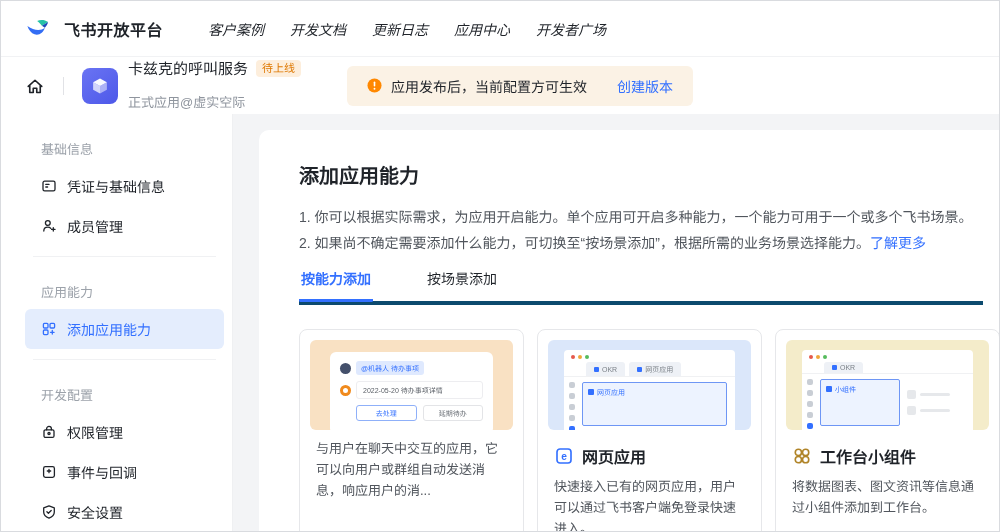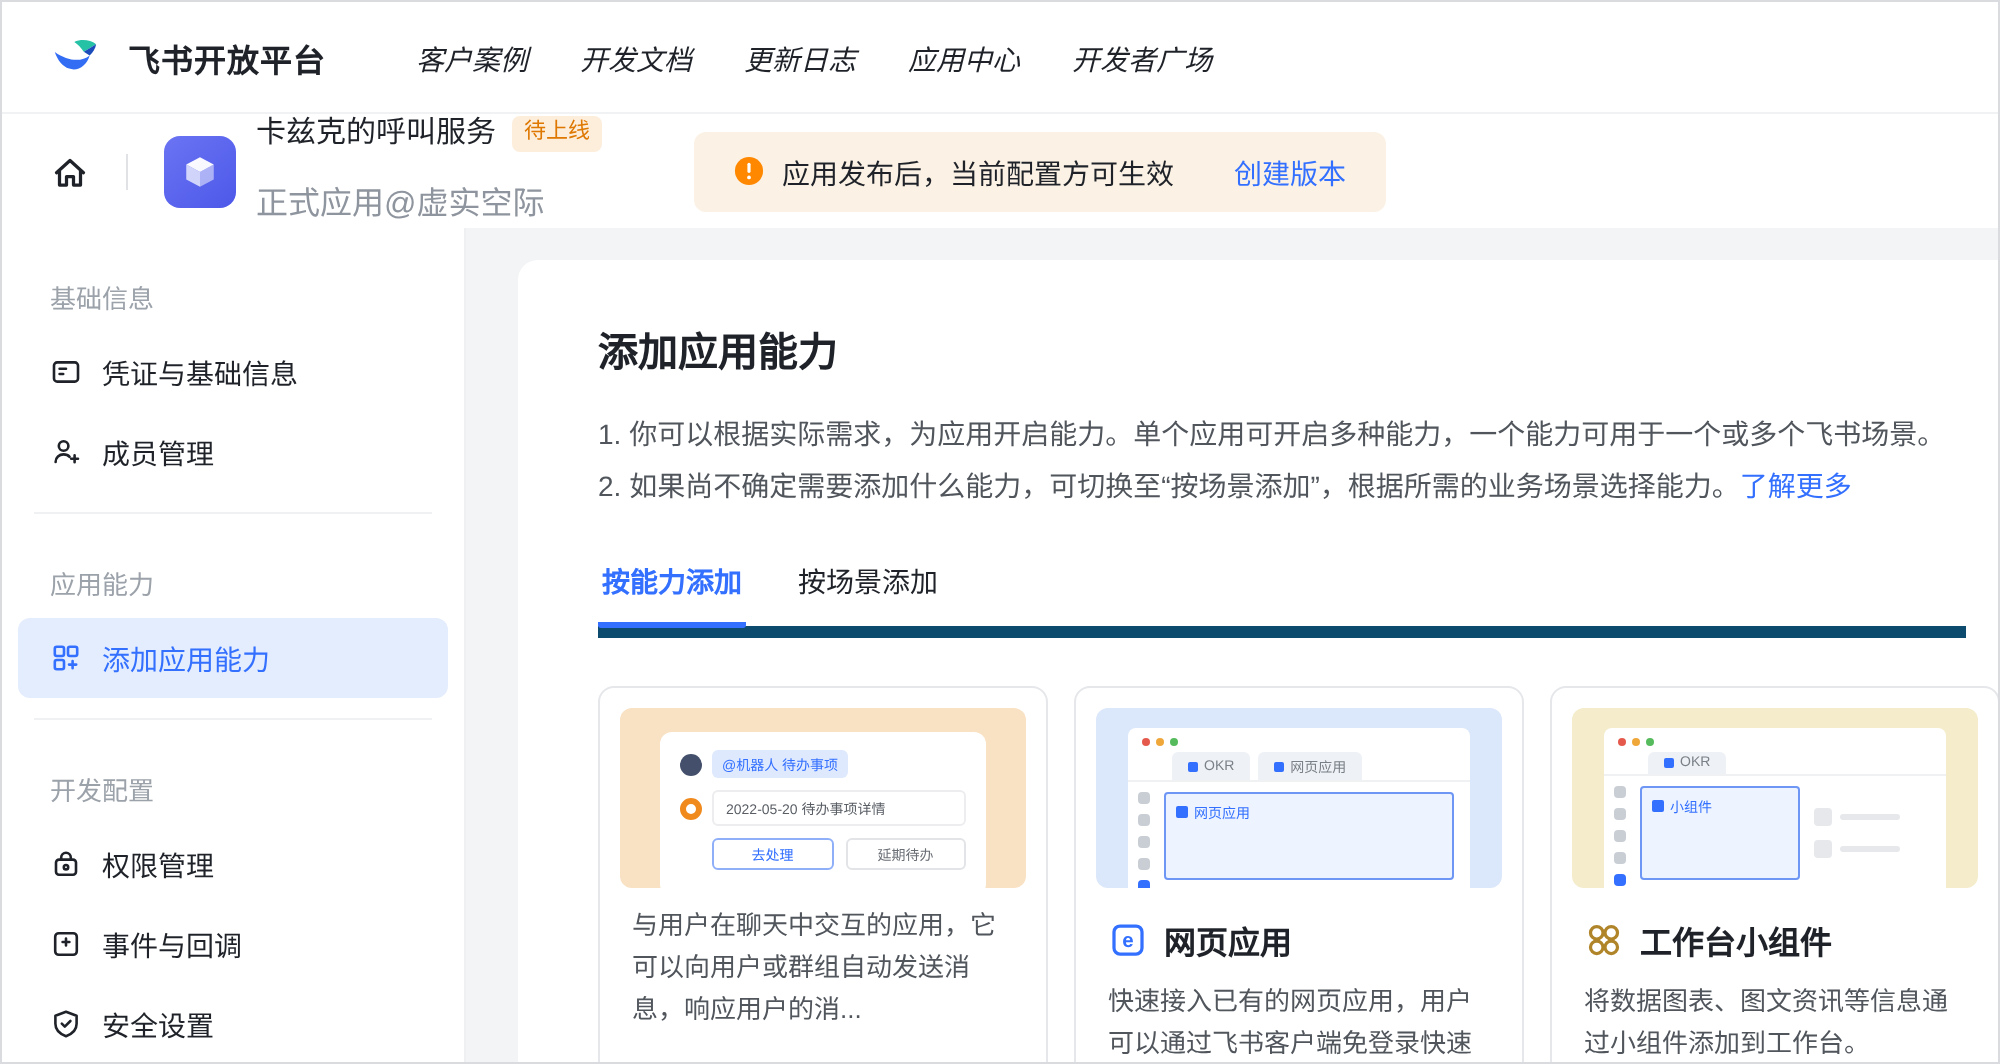--- a/index.html
+++ b/index.html
@@ -24,47 +24,47 @@
   .vdiv { width:1px; height:18px; background:#e1e2e6; margin:0 18px; }
   .app-icon { width:36px; height:36px; border-radius:8px; flex:0 0 36px;
               background:linear-gradient(140deg,#6a74f3 0%,#4d58e9 100%);
               display:flex; align-items:center; justify-content:center; }
   .app-icon svg { width:22px; height:22px; }
   .app-meta { margin-left:10px; line-height:1.25; }
   .app-name-row { display:flex; align-items:center; }
   .app-name { font-size:15px; font-weight:normal; color:#1f2329; }
   .status-badge { margin-left:8px; font-size:11px; color:#de7802; background:#fdeedc;
                   border-radius:4px; padding:2px 6px; line-height:1.2; }
-  .app-subtitle { font-size:16px; color:#8f959e; margin-top:17px; }
+  .app-subtitle { font-size:13px; color:#8f959e; margin-top:17px; }
   .banner { margin-left:46px; background:#fbf2e5; border-radius:6px; height:40px;
             display:flex; align-items:center; padding:0 20px; }
   .warn-icon { width:15px; height:15px; flex:0 0 15px; margin-right:9px; }
   .banner-text { font-size:14px; color:#1f2329; }
   .banner-link { font-size:14px; color:#3370ff; margin-left:30px; cursor:pointer; white-space:nowrap; }
 
   
   .workspace { flex:1; display:flex; background:#f3f4f6; min-height:0; }
   .sidebar { width:232px; flex:0 0 232px; background:#fff; border-right:1px solid #eff0f2;
-             padding-top:10px; overflow:hidden; }
+             padding-top:10px; overflow:hidden;padding-left:16px; }
   .side-section-label { font-size:13px; color:#9ca2aa; padding:15px 24px 8px; }
   .side-item { height:40px; display:flex; align-items:center; gap:10px;
                padding:0 16px 0 24px; font-size:14px; color:#1f2329; cursor:pointer; }
   .side-item svg { width:16px; height:16px; flex:0 0 16px; }
   .side-item.active { margin:0 8px; padding-left:16px; border-radius:6px;
                       background:#e4edfd; color:#3370ff; }
   .side-div { height:1px; background:#f0f1f3; margin:10px 16px; }
 
   
   .main { flex:1; padding:16px 0 0 26px; min-width:0; }
   .panel { background:#fff; border-top-left-radius:10px; height:100%;
            padding:30px 16px 0 40px; overflow:hidden; }
   .page-title { font-size:20px; font-weight:bold; color:#1f2329; }
   .desc { margin-top:15px; font-size:14px; color:#51565d; line-height:26px; }
   .learn-more { color:#3370ff; cursor:pointer; }
-  .tabs { margin-top:24px; display:flex; gap:24px; border-bottom:6px solid #0c4a6e; }
+  .tabs { margin-top:12px; display:flex; gap:52px; border-bottom:4px solid #0c4a6e; }
   .tab { font-size:14px; padding:0 2px 11px; margin-bottom:-1px; cursor:pointer;
          border-bottom:3px solid transparent; border-radius:1.5px; color:#1f2329; }
   .tab.active { color:#3370ff; font-weight:bold; border-bottom-color:#3370ff; }
 
   .cards { margin-top:24px; display:flex; gap:13px; }
   .card { width:225px; flex:0 0 225px; border:1px solid #e6e7ea; border-radius:8px;
           background:#fff; padding:10px 10px 0; }
   .preview { height:90px; border-radius:6px; overflow:hidden; position:relative; }
   .card-body { padding:0 6px; }
   .card-title-row { margin-top:14px; display:flex; align-items:center; gap:8px; }

